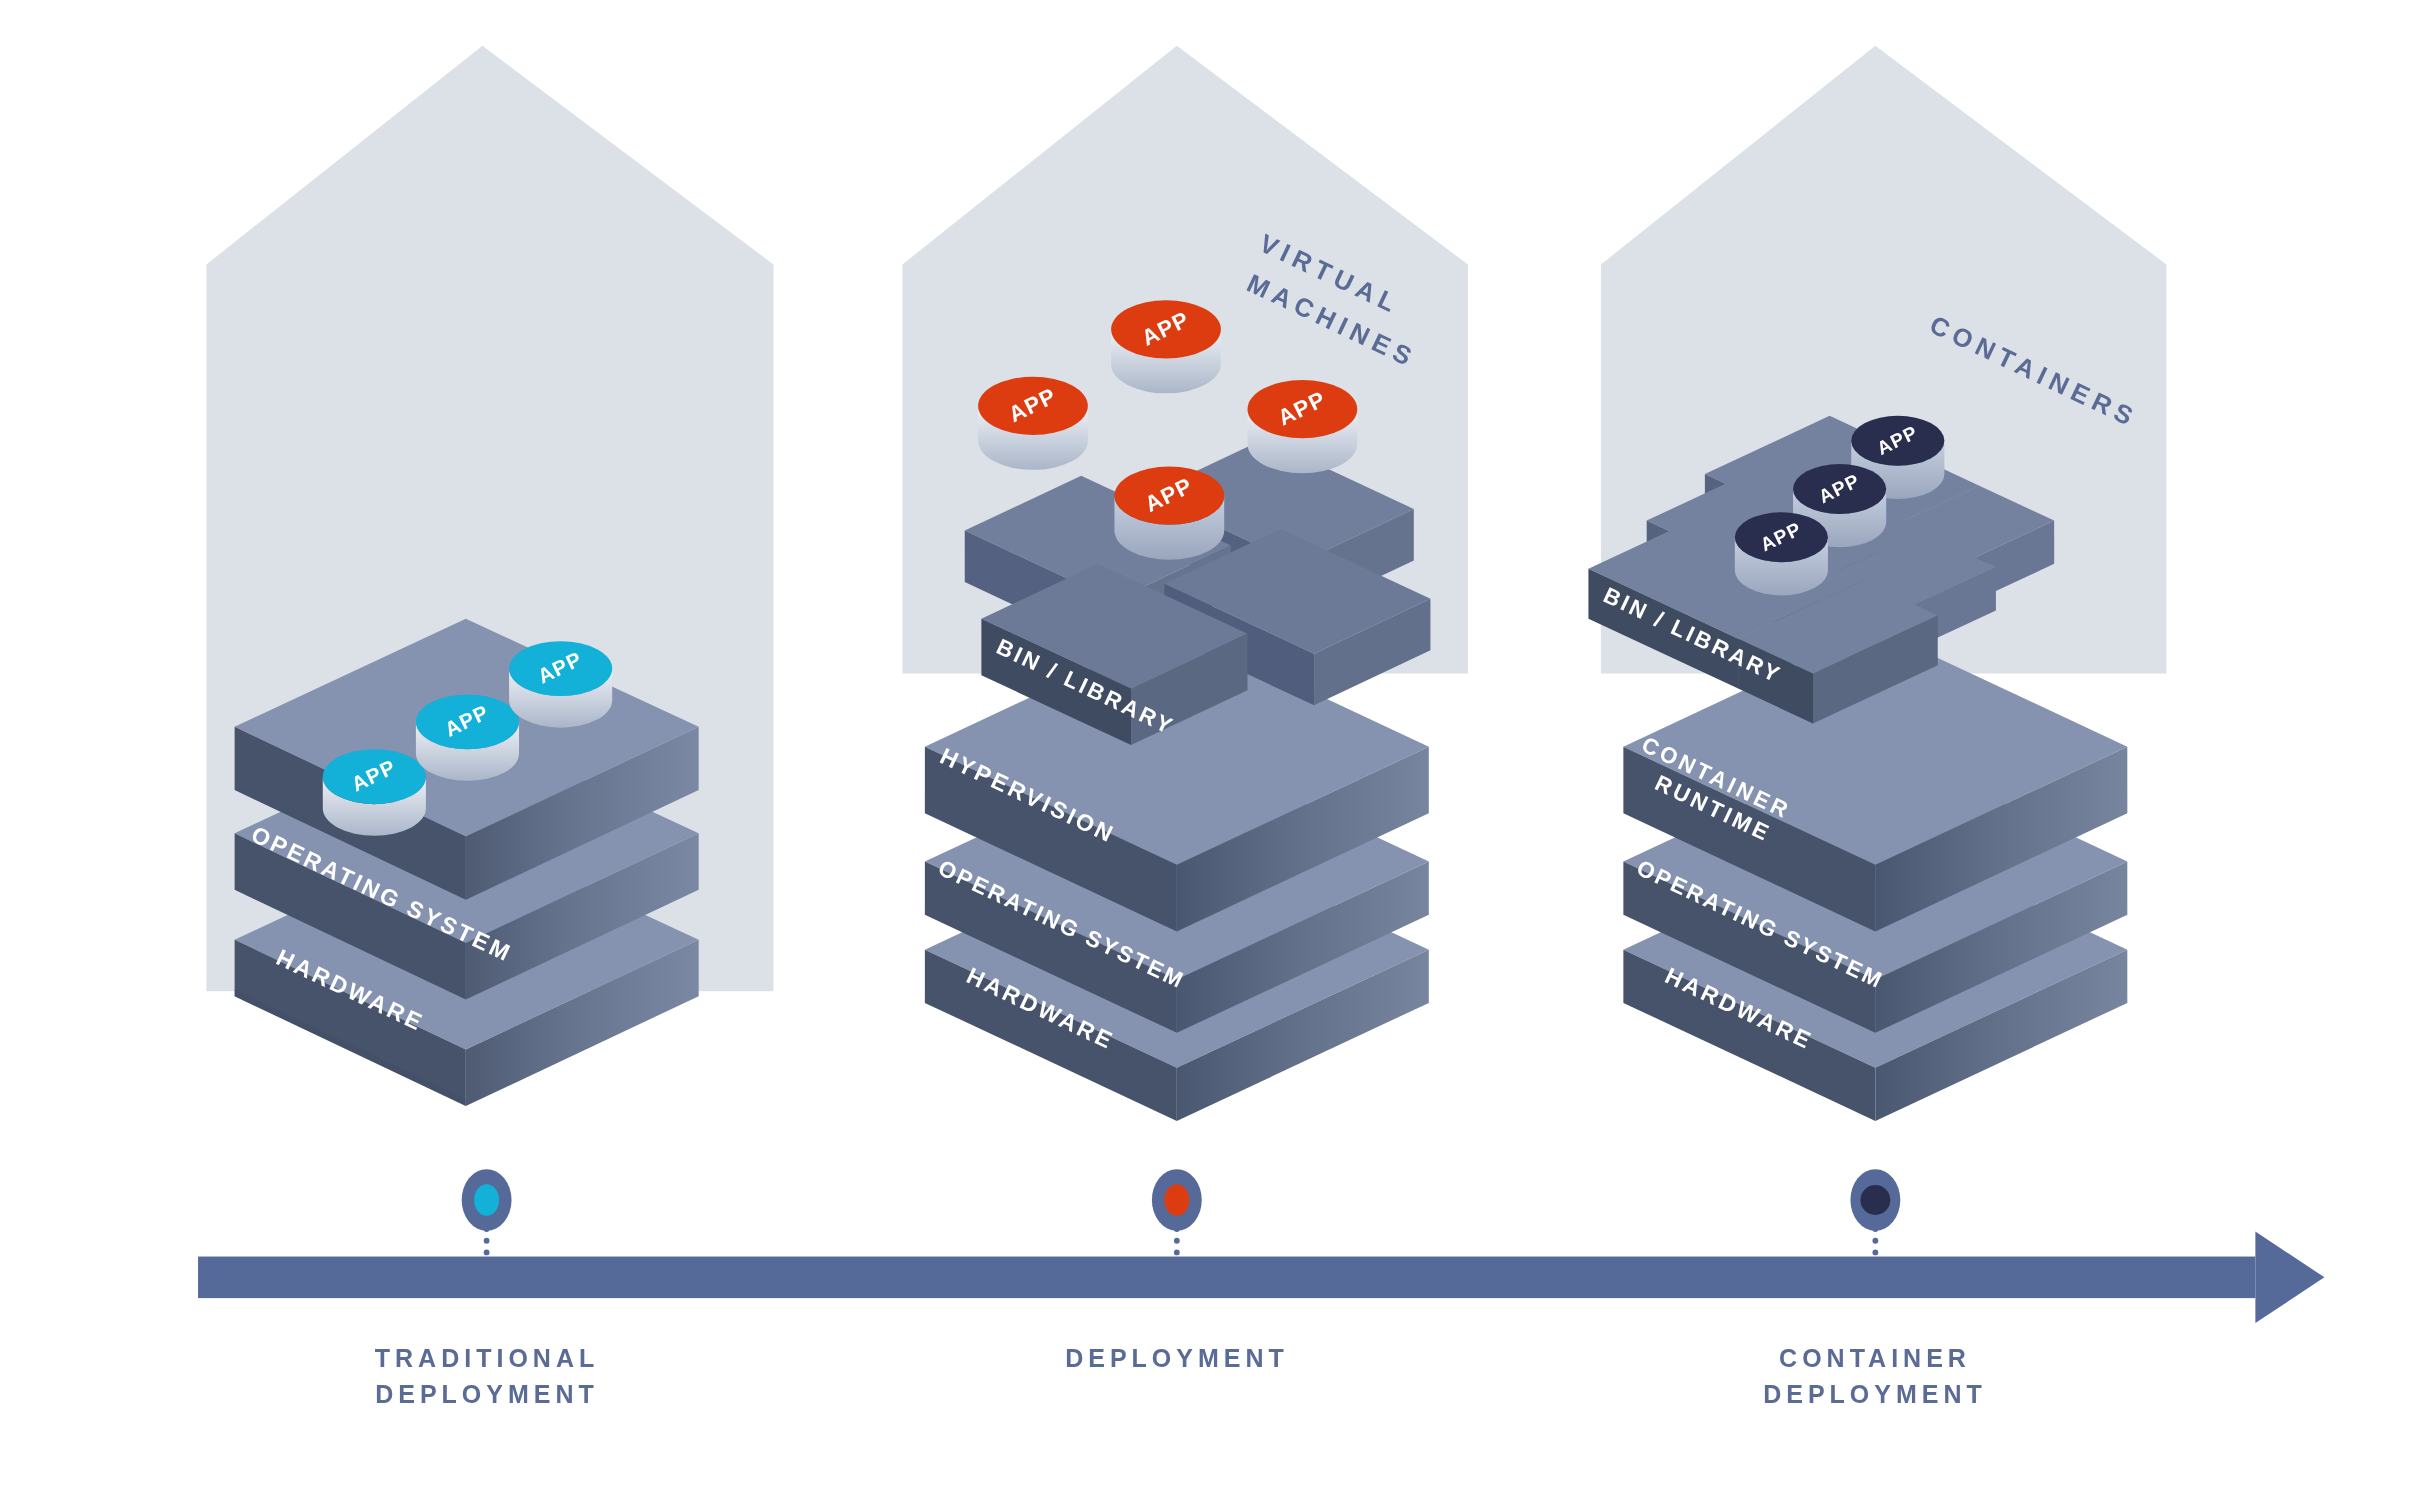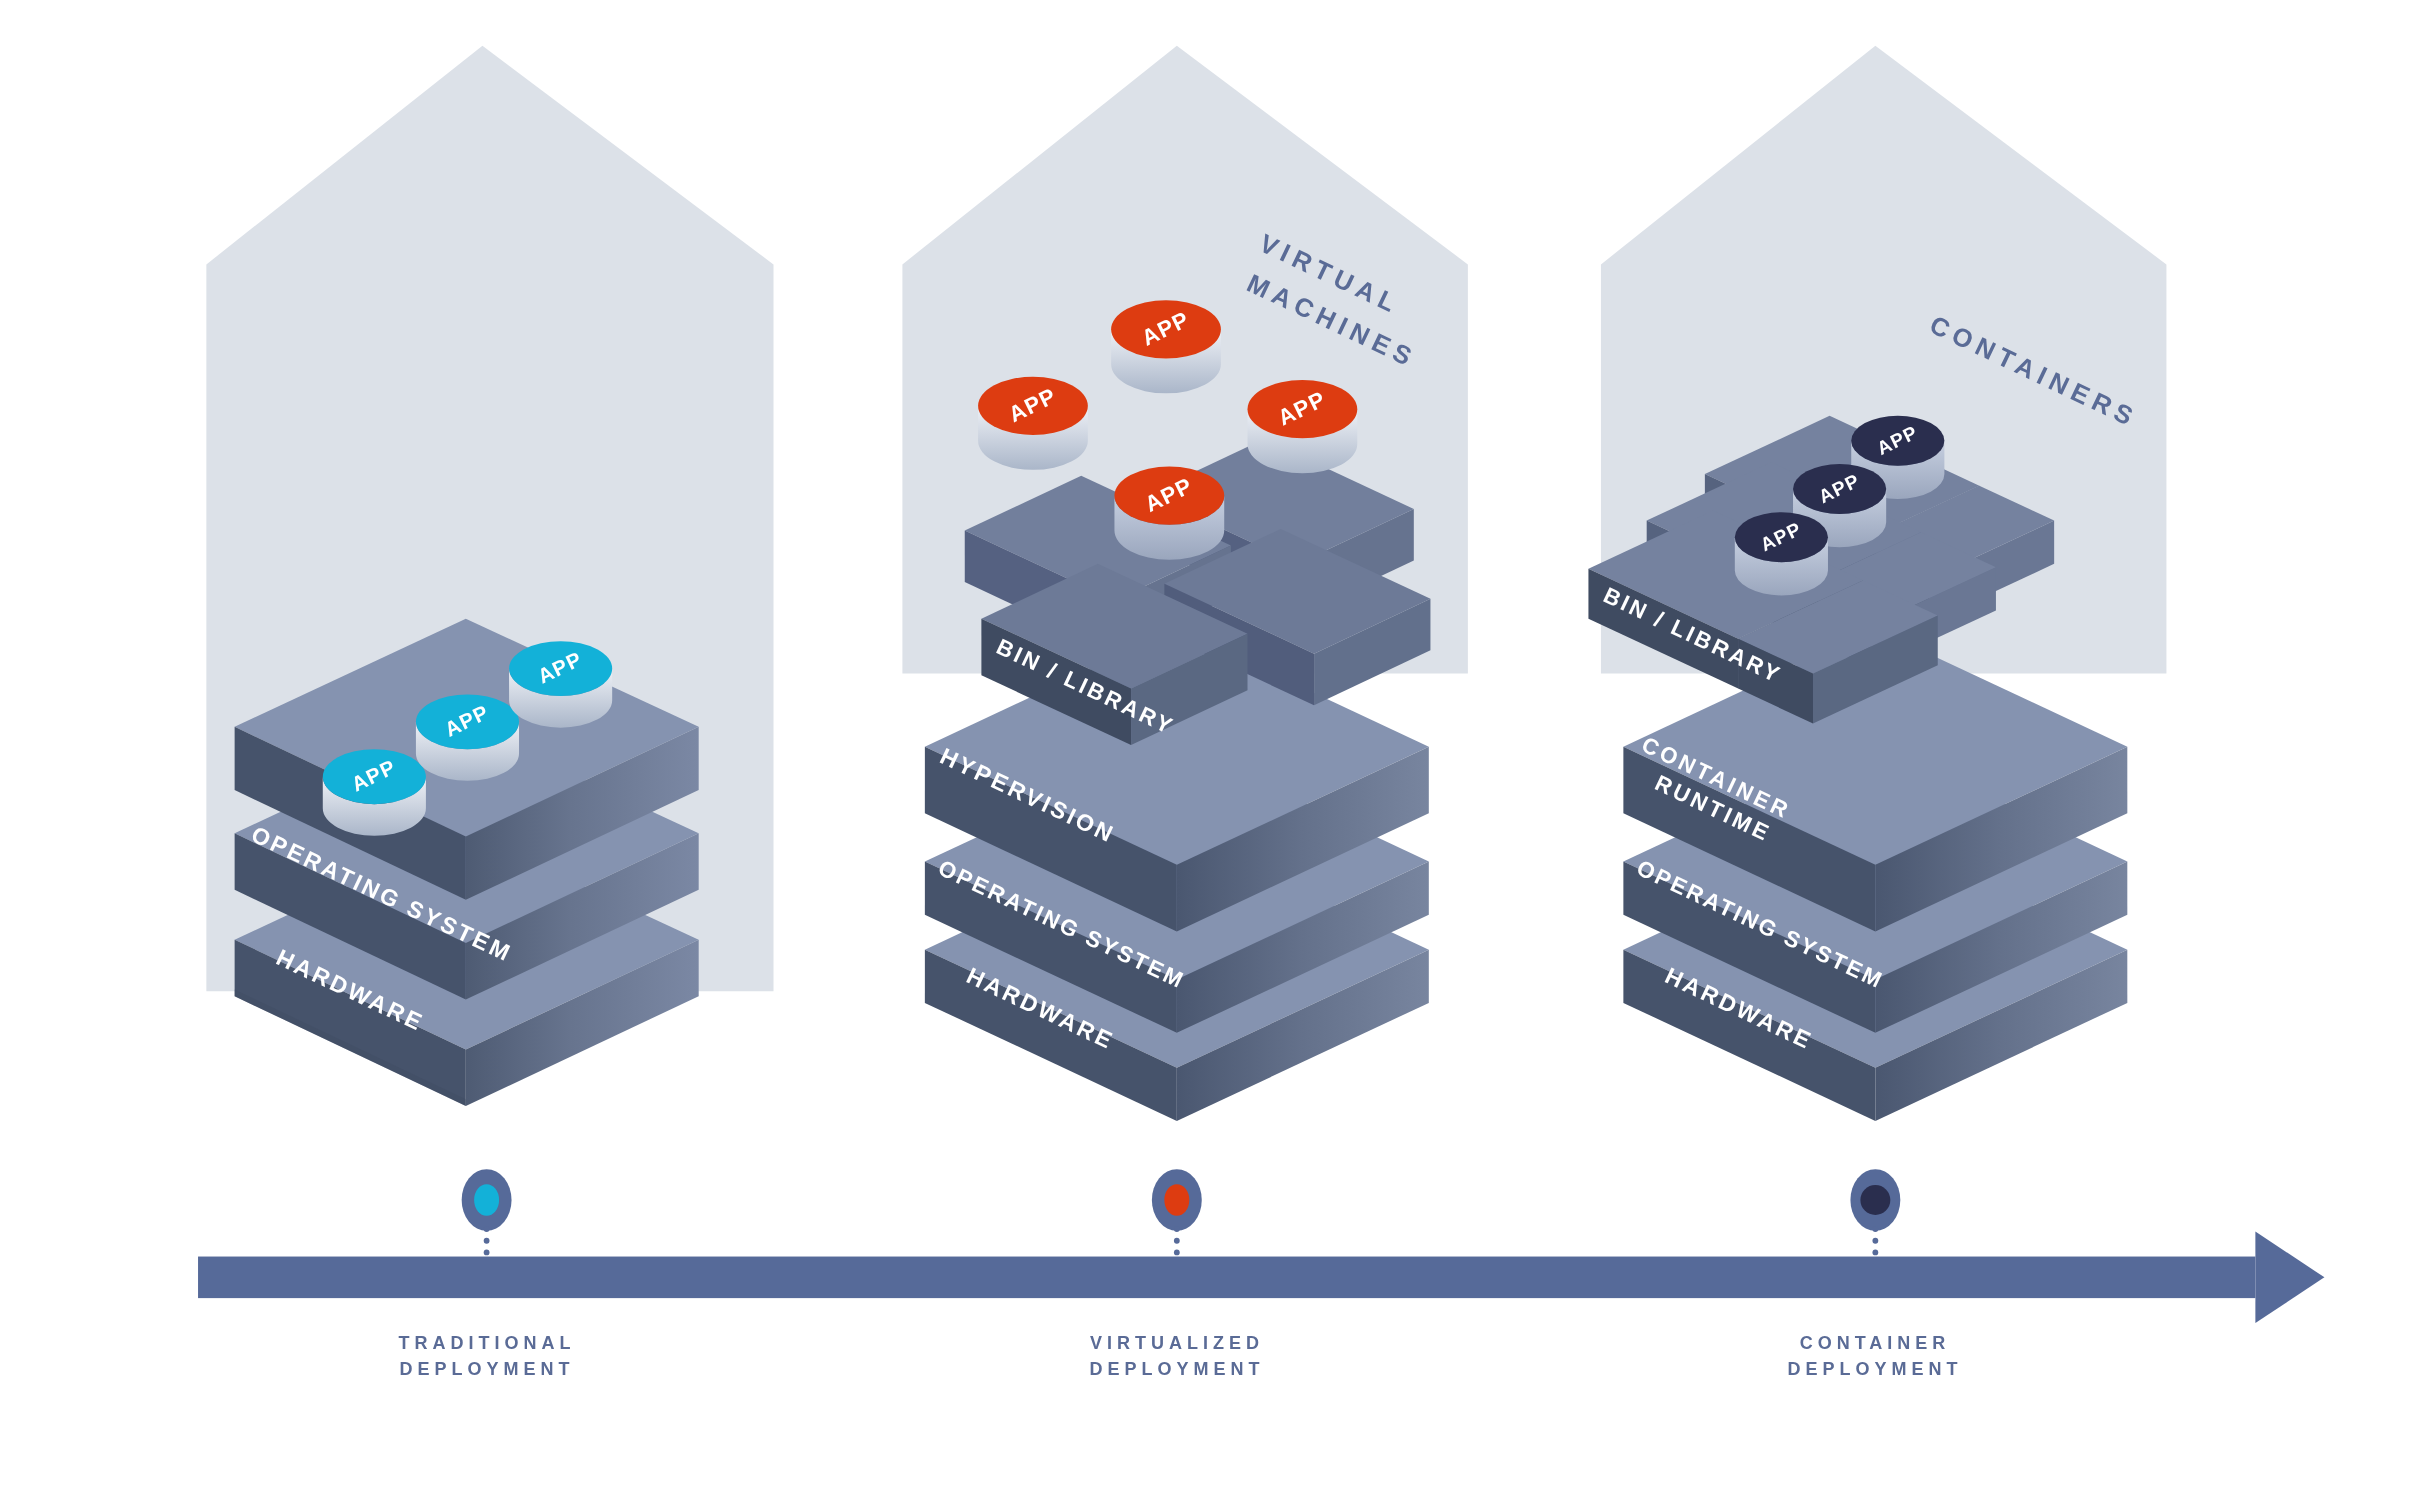--- a/index.html
+++ b/index.html
@@ -2,22 +2,23 @@
 <html style="font-size:13.3px"><head>
 <meta charset="utf-8">
 <style>
   html,body{margin:0;padding:0;background:#ffffff;}
   body{width:2426px;height:1511px;position:relative;overflow:hidden;
        font-family:"Liberation Sans","DejaVu Sans",sans-serif;}
   #stage{position:absolute;inset:0;}
   svg{display:block;}
   .axis-label{
     position:absolute;text-align:center;color:#5a6b96;
-    font-weight:bold;font-size:18px;letter-spacing:5px;line-height:1.45;
+    font-weight:bold;font-size:25px;letter-spacing:5px;line-height:1.45;
     font-family:"Liberation Sans","DejaVu Sans",sans-serif;
+    margin-top:10px;
   }
 </style>
 </head>
 <body>
 
 <div id="stage">
 
 <svg width="2426" height="1511" viewBox="0 0 2917 1817">
   <defs>
 
@@ -261,21 +262,20 @@
     <circle cx="2255" cy="1492" r="3.5" fill="#566a99"></circle>
     <circle cx="2255" cy="1506" r="3.5" fill="#566a99"></circle>
   </g>
 </svg>
 
 <div class="axis-label" style="left:279px; top:1330px; width:416px;">
   <div>TRADITIONAL</div>
   <div>DEPLOYMENT</div>
 </div>
 <div class="axis-label" style="left:969px; top:1330px; width:416px;">
-  <div>VIRTUALIZED</div>
   <div>DEPLOYMENT</div>
 </div>
 <div class="axis-label" style="left:1667px; top:1330px; width:416px;">
   <div>CONTAINER</div>
   <div>DEPLOYMENT</div>
 </div>
 
 </div>
 
 

